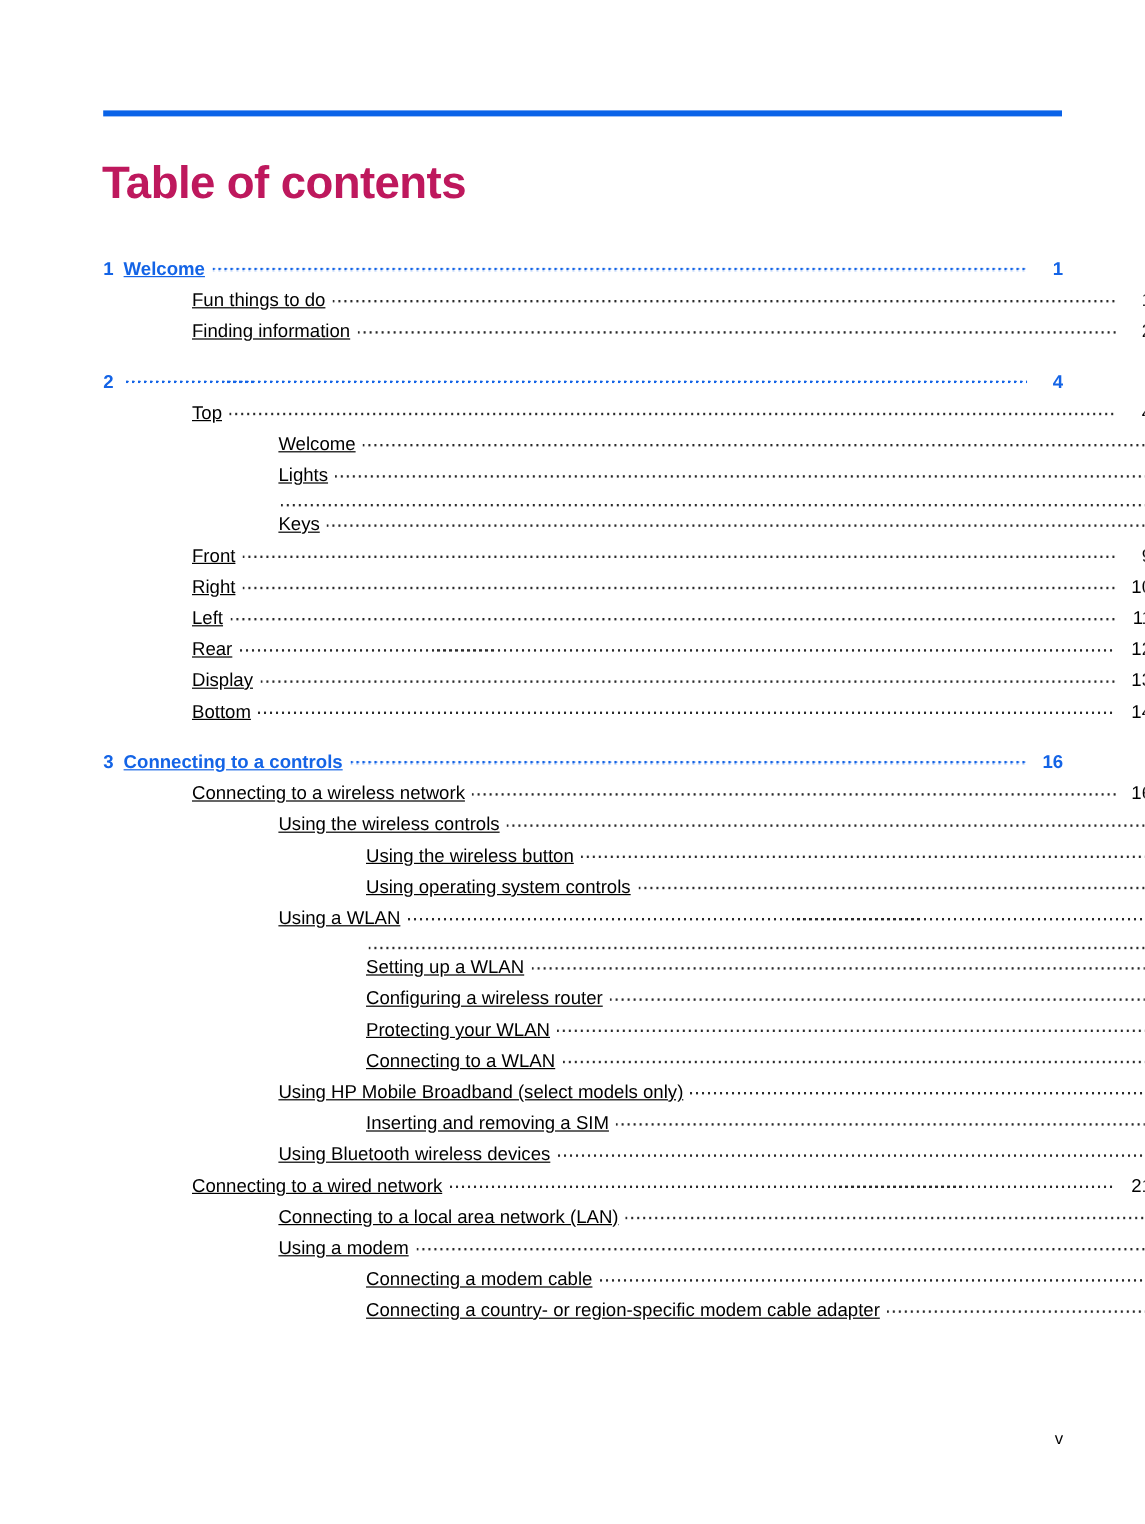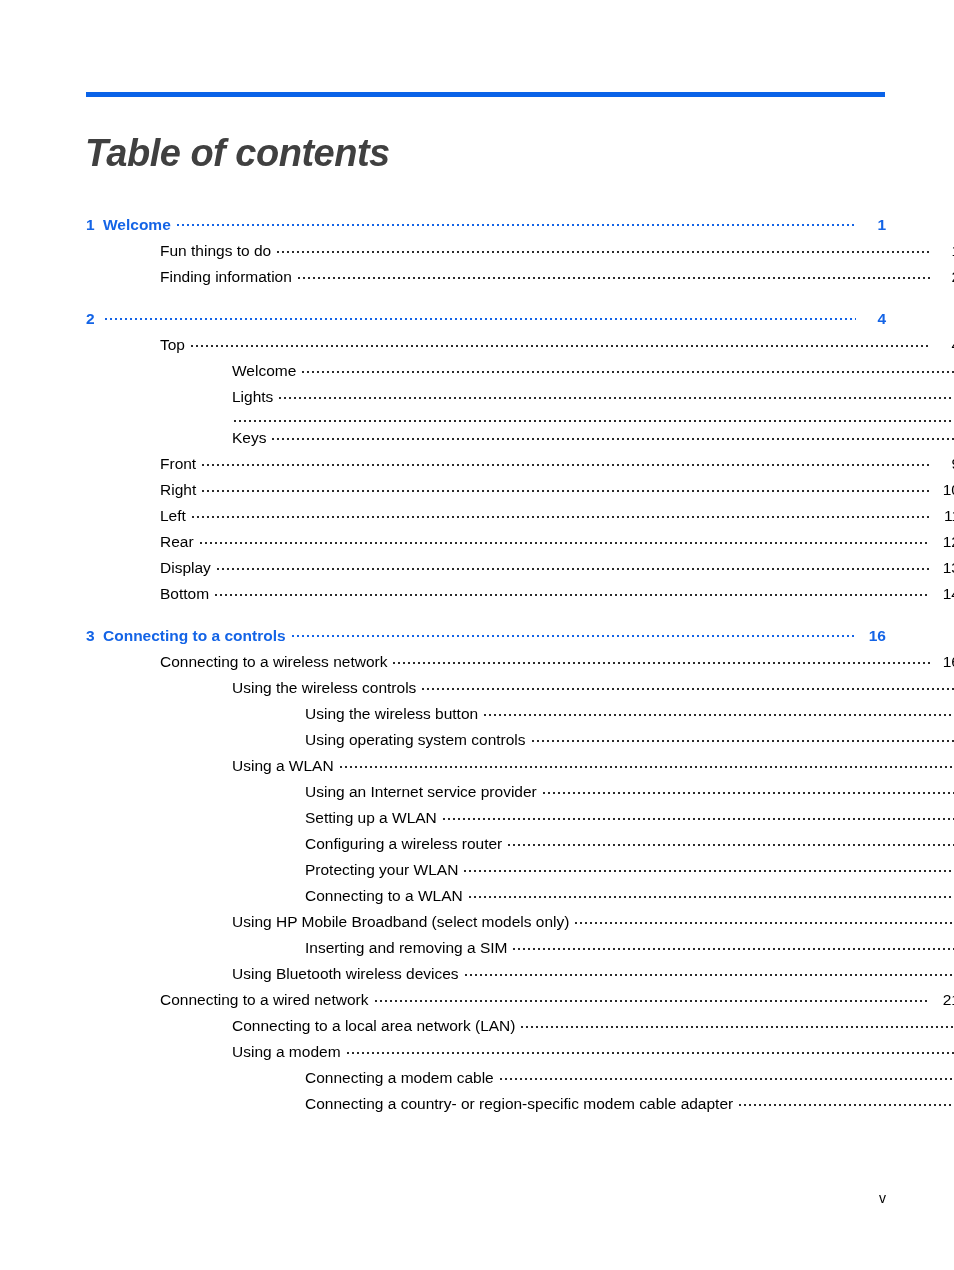--- a/index.html
+++ b/index.html
@@ -33,24 +33,23 @@
     background: #0a63e8;
   }
   .page-title {
     position: absolute;
     left: 85px;
     top: 104px;
     width: 800px;
     font-size: 38px;
     font-weight: bold;
     letter-spacing: -0.5px;
-    color: #404040;
+    color: #be185d;
     line-height: 48px;
     white-space: nowrap;
-    font-style: italic;
   }
 
   
   .toc {
     position: absolute;
     left: 86px;
     top: 212px;
     width: 800px;
   }
 
@@ -60,20 +59,21 @@
     width: 800px;
     font-size: 15.5px;
     line-height: 26px;
     color: #000000;
     white-space: nowrap;
   }
 
   .toc-row .label {
     flex: 0 0 auto;
     padding-right: 4px;
+    text-decoration: underline;
   }
 
   .toc-row .leader {
     flex: 1 1 auto;
     position: relative;
     height: 15px;
     overflow: hidden;
     margin: 0 2px;
   }
   .toc-row .leader::after {
@@ -234,21 +234,20 @@
       </div>
       <div class="toc-row lvl3">
         <span class="label">Using operating system controls</span>
         <span class="leader"></span>
       </div>
       <div class="toc-row lvl2">
         <span class="label">Using a WLAN</span>
         <span class="leader"></span>
       </div>
       <div class="toc-row lvl3">
-        <span class="label">Using an Internet service provider</span>
         <span class="leader"></span>
       </div>
       <div class="toc-row lvl3">
         <span class="label">Setting up a WLAN</span>
         <span class="leader"></span>
       </div>
       <div class="toc-row lvl3">
         <span class="label">Configuring a wireless router</span>
         <span class="leader"></span>
       </div>

